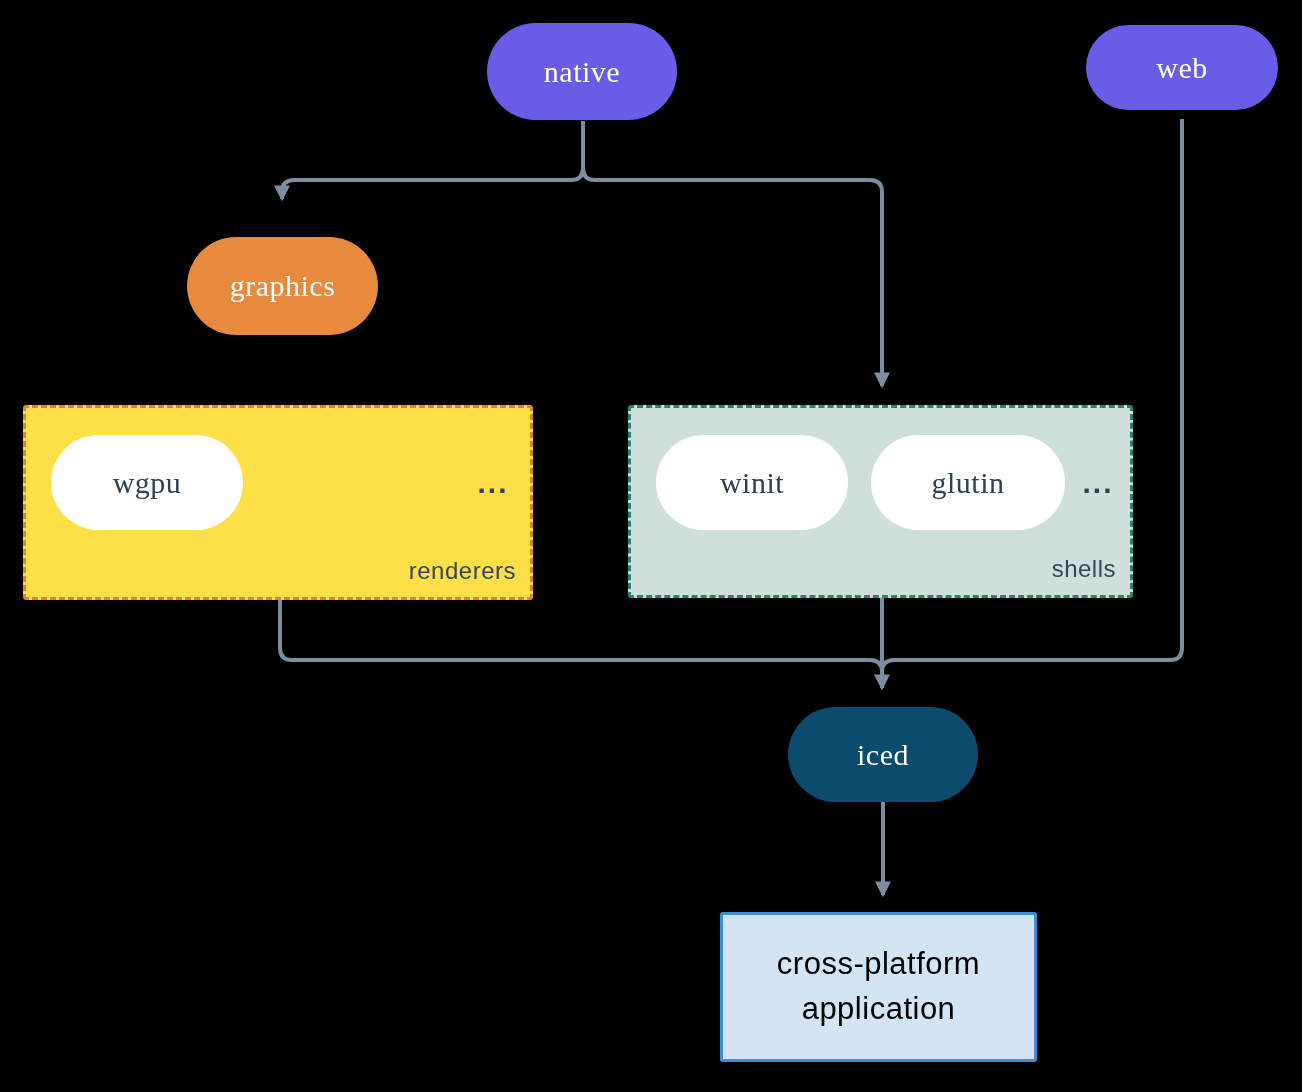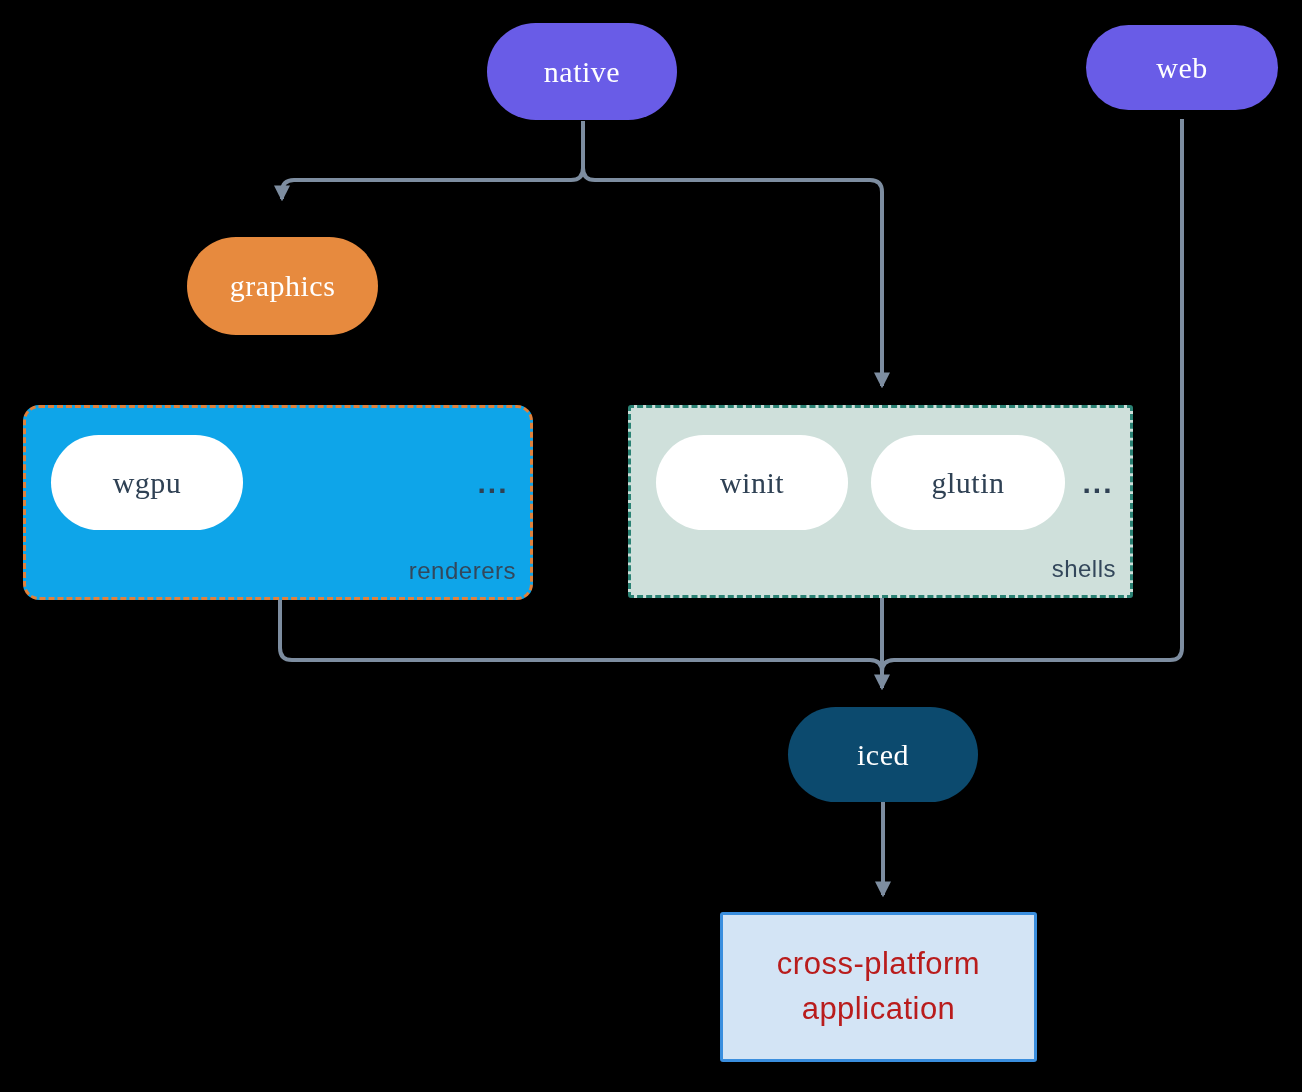--- a/index.html
+++ b/index.html
@@ -39,23 +39,22 @@
   .pill.blue   { background: #0c4a6e; }
   .pill.white  { background: #ffffff; color: #2f4154; }
 
   .group-box {
     position: absolute;
     border-radius: 3px;
     border: 3px dashed;
   }
   .group-box.renderers {
     left: 23px; top: 405px; width: 504px; height: 189px;
-    background: #0ea5e9;
+    background: #fde047;
     border-color: #e0813c;
-    border-radius: 16px;
   }
   .group-box.shells {
     left: 628px; top: 405px; width: 499px; height: 187px;
     background: #cfe0db;
     border-color: #2b8274;
   }
   .group-label {
     position: absolute;
     right: 14px;
     bottom: 12px;
@@ -92,21 +91,21 @@
     background: #d3e4f5;
     border: 3px solid #3a8ede;
     border-radius: 3px;
     display: flex;
     align-items: center;
     justify-content: center;
     text-align: center;
     font-size: 31px;
     line-height: 1.45;
     letter-spacing: 0.5px;
-    color: #b91c1c;
+    color: #000000;
     padding: 0 30px;
     box-sizing: border-box;
   }
 </style>
 </head>
 <body>
 
 <div class="canvas">
 
   <svg class="edges" viewBox="0 0 1302 1092" xmlns="http://www.w3.org/2000/svg">

